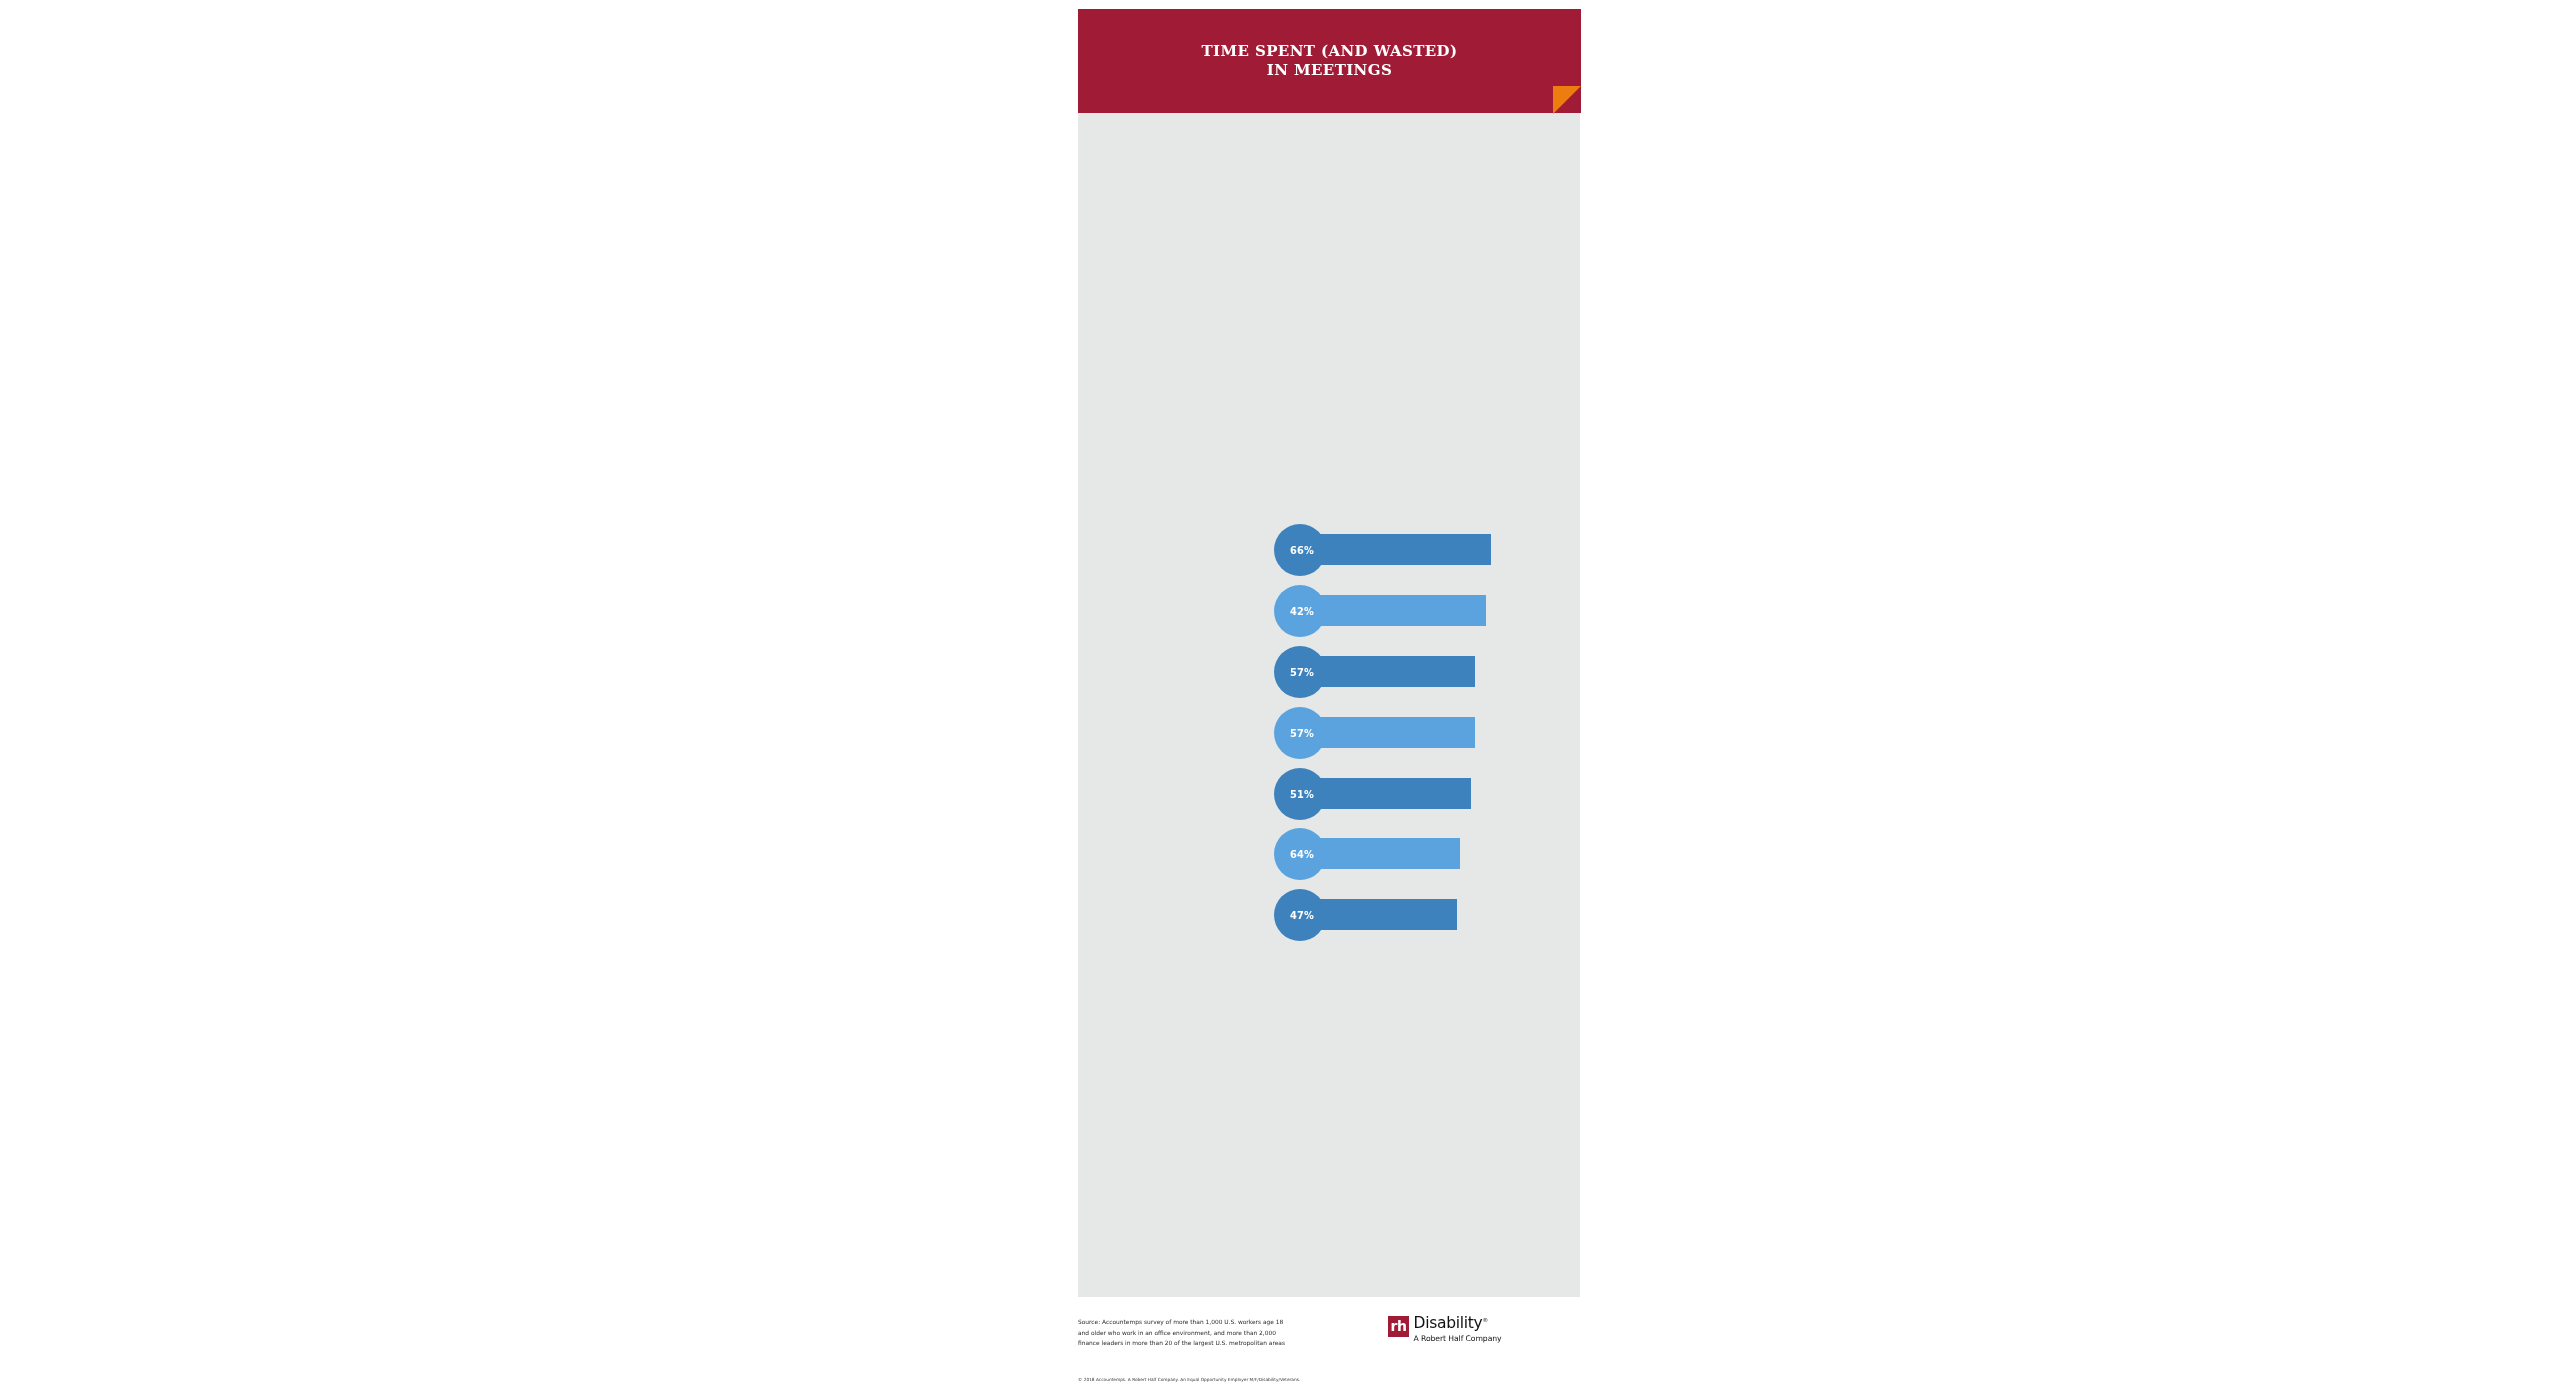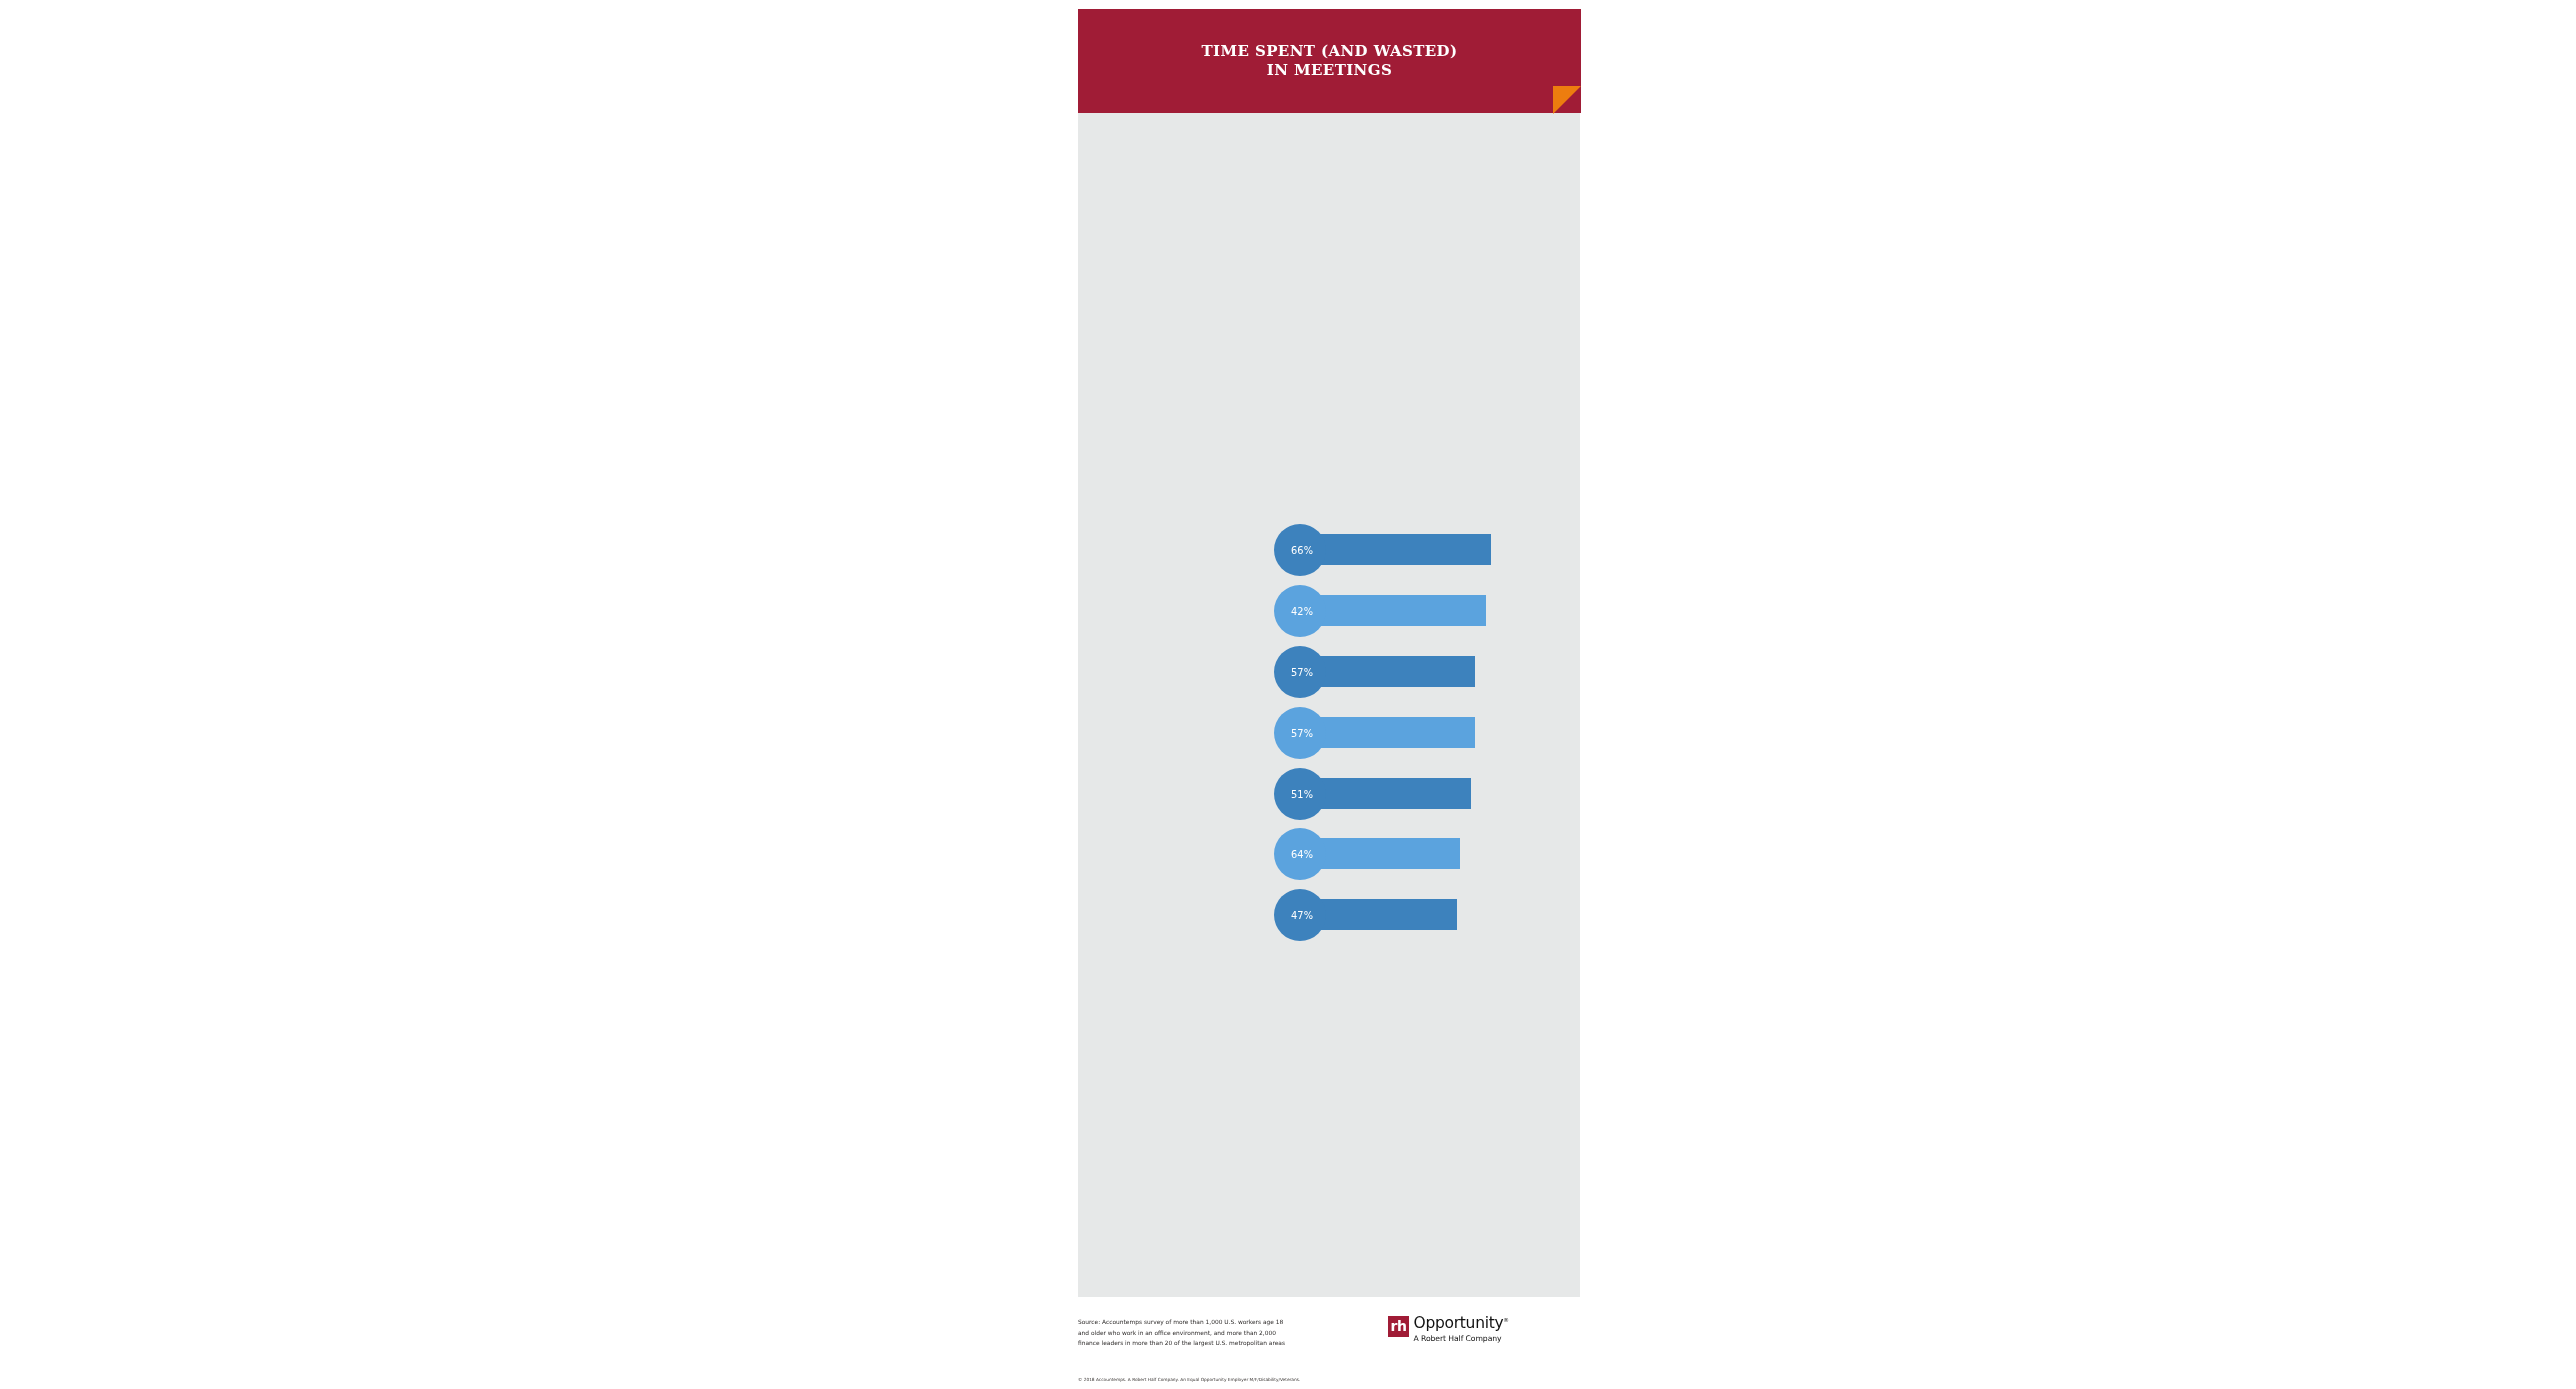--- a/index.html
+++ b/index.html
@@ -170,21 +170,21 @@
     width: 52px;
     height: 52px;
     border-radius: 50%;
     z-index: 2;
     display: flex;
     align-items: center;
     justify-content: center;
   }
   .bar-bulb-val {
     font-family: "DejaVu Sans", sans-serif;
-    font-weight: 400;
+    font-weight: 700;
     font-size: 9.8px;
     color: #ffffff;
     letter-spacing: 0.2px;
     transform: translateX(2.1px);
   }
   .bar-stem {
     position: absolute;
     left: 18.5px;
     top: 13.4px;
     height: 31px;
@@ -445,21 +445,21 @@
 
     <div class="footer-source">
       <div>Source: Accountemps survey of more than 1,000 U.S. workers age 18</div>
       <div>and older who work in an office environment, and more than 2,000</div>
       <div>finance leaders in more than 20 of the largest U.S. metropolitan areas</div>
     </div>
 
     <div class="logo">
       <div class="logo-mark">rh</div>
       <div>
-        <div class="logo-word"><span>Opportunity</span><span class="logo-reg">®</span></div>
+        <div class="logo-word"><span>Disability</span><span class="logo-reg">®</span></div>
         <div class="logo-sub">A Robert Half Company</div>
       </div>
     </div>
 
     <div class="footer-legal">© 2018 Accountemps. A Robert Half Company. An Equal Opportunity Employer M/F/Disability/Veterans.</div>
 
   </div>
 </div>
 
 

